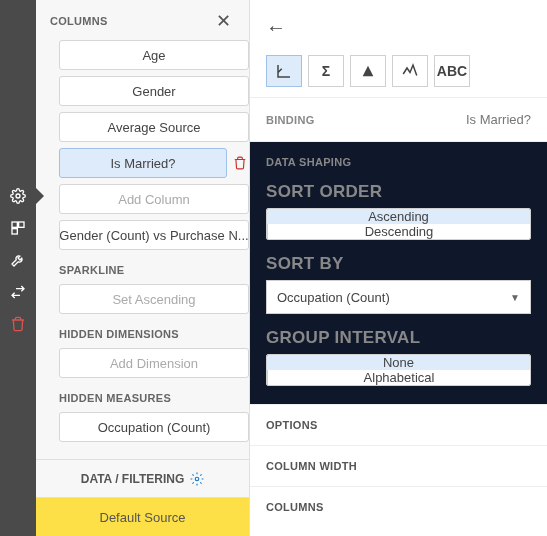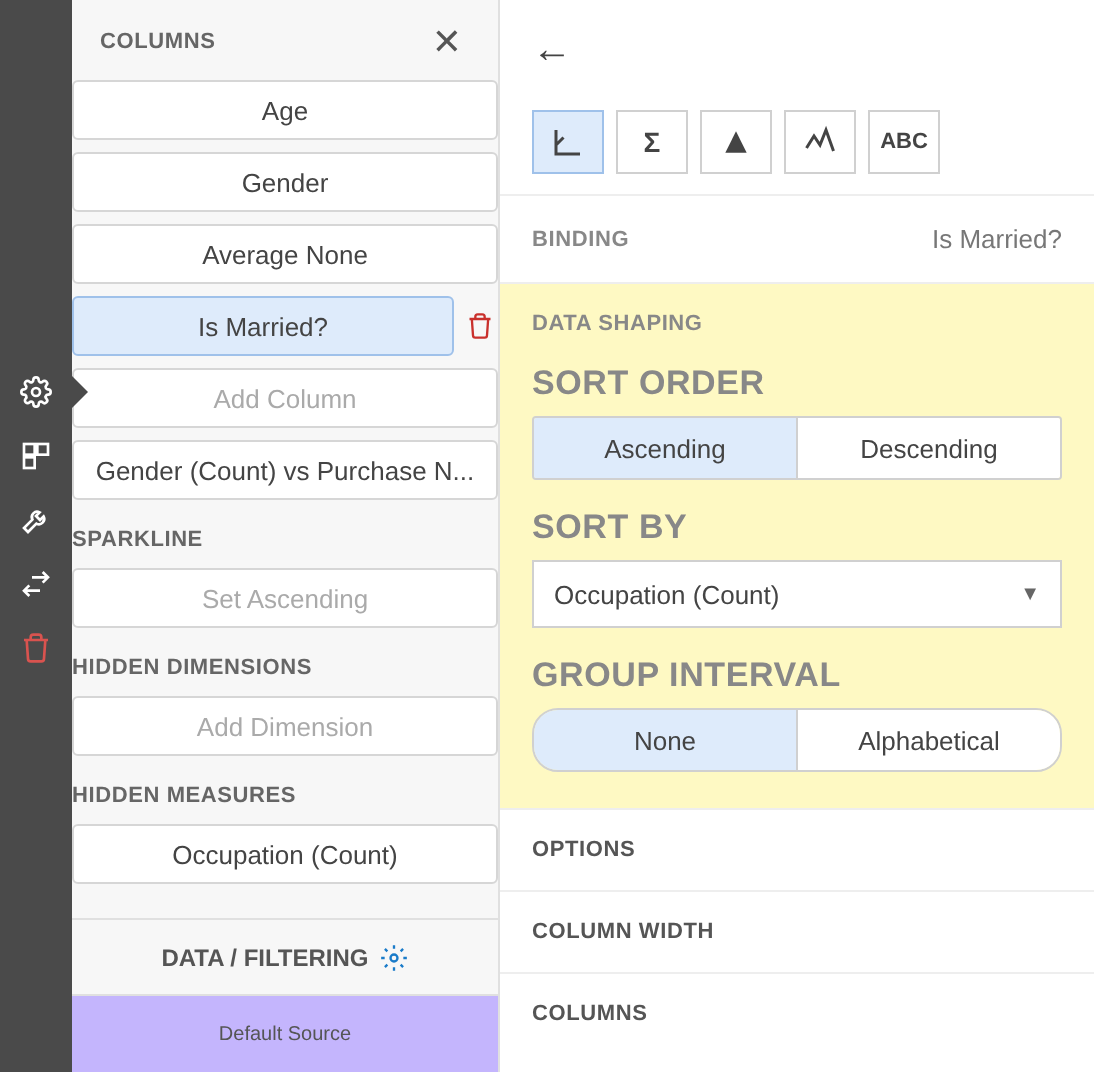--- a/index.html
+++ b/index.html
@@ -6,46 +6,46 @@
 body { font-family: "Segoe UI", Tahoma, sans-serif; font-size: 13px; color: #333; background: #fff; }
 .container { width: 547px; height: 536px; position: relative; display: flex; box-shadow: 6px 6px 12px rgba(0,0,0,0.3); }
 .toolbar { width: 36px; background: #4a4a4a; display: flex; flex-direction: column; padding-top: 180px; position: relative; }
 .toolbar-item { width: 36px; height: 32px; display: flex; align-items: center; justify-content: center; color: #fff; cursor: pointer; }
 .toolbar-item.active::after { content: ""; position: absolute; right: -8px; width: 0; height: 0; border-top: 8px solid transparent; border-bottom: 8px solid transparent; border-left: 8px solid #4a4a4a; }
 .toolbar-item.trash { color: #d9534f; }
 .columns-panel { width: 214px; background: #f7f7f7; border-right: 1px solid #e0e0e0; display: flex; flex-direction: column; overflow: hidden; }
 .cp-header { display: flex; justify-content: space-between; align-items: center; padding: 10px 14px 8px 14px; }
 .cp-title { font-size: 11px; font-weight: 600; color: #666; letter-spacing: 0.3px; }
 .cp-close { font-size: 18px; color: #555; cursor: pointer; padding: 0 4px; }
-.cp-body { flex: 1; overflow-y: auto; padding: 0 0; }
+.cp-body { flex: 1; overflow-y: auto; padding: 0 0; margin-left: 23px; }
 .pill-row { display: flex; align-items: center; margin-bottom: 6px; gap: 6px; }
 .pill { flex: 1; height: 30px; background: #fff; border: 1px solid #d6d6d6; border-radius: 3px; display: flex; align-items: center; justify-content: center; font-size: 13px; color: #444; cursor: pointer; overflow: hidden; white-space: nowrap; text-overflow: ellipsis; padding: 0 8px; }
 .pill.selected { background: #deebfb; border-color: #9fc1ea; }
 .pill.ghost { color: #aaa; }
 .del-icon { color: #c9302c; font-size: 14px; cursor: pointer; width: 16px; text-align: center; flex-shrink: 0; }
 .section-label { font-size: 11px; font-weight: 600; color: #666; letter-spacing: 0.3px; margin: 14px 0 8px 0; }
 .bottom-bar { border-top: 1px solid #e0e0e0; }
 .data-filtering { height: 38px; display: flex; align-items: center; justify-content: center; gap: 6px; font-size: 12px; font-weight: 600; color: #555; border-bottom: 1px solid #e0e0e0; cursor: pointer; }
 .gear-small { color: #1a7bc9; }
-.default-source { height: 38px; display: flex; align-items: center; justify-content: center; font-size: 10px; color: #555; background: #c4b5fd; }
+.default-source { height: 38px; display: flex; align-items: center; justify-content: center; font-size: 13px; color: #555; background: #fde047; }
 .detail-panel { flex: 1; background: #fff; overflow-y: auto; }
 .dp-header { padding: 14px 16px 8px 16px; }
 .back-arrow { font-size: 20px; color: #444; cursor: pointer; display: inline-block; }
 .dp-section { padding: 10px 16px; }
 .dp-label { font-size: 11px; font-weight: 600; color: #888; letter-spacing: 0.3px; margin-bottom: 8px; }
 .type-row { display: flex; gap: 6px; }
 .type-btn { width: 36px; height: 32px; border: 1px solid #d0d0d0; background: #fff; display: flex; align-items: center; justify-content: center; cursor: pointer; font-size: 14px; font-weight: bold; color: #444; }
 .type-btn.selected { background: #deebfb; border-color: #9fc1ea; }
 .binding-row { display: flex; justify-content: space-between; align-items: center; padding: 14px 16px; border-top: 1px solid #eee; border-bottom: 1px solid #eee; }
 .binding-label { font-size: 11px; font-weight: 600; color: #888; letter-spacing: 0.3px; }
 .binding-value { font-size: 13px; color: #777; }
-.shaping-section { background: #fef9c3; padding: 14px 16px 18px 16px; }
+.shaping-section { background: #0f172a; padding: 14px 16px 18px 16px; }
 .shaping-title { font-size: 11px; font-weight: 600; color: #888; letter-spacing: 0.3px; margin-bottom: 14px; }
 .field-label { font-size: 17px; font-weight: 600; color: #888; letter-spacing: 0.3px; margin-bottom: 6px; }
-.toggle-group { display: flex; border: 1px solid #d0d0d0; border-radius: 2px; overflow: hidden; margin-bottom: 14px; }
+.toggle-group { display: flex; border: 1px solid #d0d0d0; border-radius: 2px; overflow: hidden; margin-bottom: 14px; flex-direction: column; }
 .toggle-btn { flex: 1; height: 30px; background: #fff; display: flex; align-items: center; justify-content: center; font-size: 13px; color: #444; cursor: pointer; }
 .toggle-btn + .toggle-btn { border-left: 1px solid #d0d0d0; }
 .toggle-btn.selected { background: #deebfb; }
 .select-box { height: 34px; border: 1px solid #d0d0d0; background: #fff; display: flex; align-items: center; justify-content: space-between; padding: 0 10px; font-size: 13px; color: #444; cursor: pointer; margin-bottom: 14px; }
 .select-caret { font-size: 10px; color: #666; }
 .accordion-row { border-top: 1px solid #eee; padding: 14px 16px; font-size: 11px; font-weight: 600; color: #555; letter-spacing: 0.3px; cursor: pointer; }
 svg { display: block; }
 </style>
 </head>
 <body>
@@ -88,21 +88,21 @@
       <div class="cp-close">✕</div>
     </div>
     <div class="cp-body">
       <div class="pill-row">
           <div class="pill">Age</div>
         </div>
       <div class="pill-row">
           <div class="pill">Gender</div>
         </div>
       <div class="pill-row">
-          <div class="pill">Average None</div>
+          <div class="pill">Average Source</div>
         </div>
       <div class="pill-row">
         <div class="pill selected">Is Married?</div>
         <span class="del-icon">
           <svg width="14" height="14" viewBox="0 0 24 24" fill="none" stroke="#c9302c" stroke-width="2">
               <path d="M3 6h18M8 6V4a2 2 0 0 1 2-2h4a2 2 0 0 1 2 2v2M19 6l-1 14a2 2 0 0 1-2 2H8a2 2 0 0 1-2-2L5 6"></path>
             </svg>
         </span>
       </div>
       <div class="pill-row">
@@ -159,21 +159,21 @@
           <svg width="16" height="16" viewBox="0 0 24 24" fill="#444">
               <path d="M12 4l8 16H4z"></path>
             </svg>
         </div>
         <div class="type-btn">
           <svg width="18" height="18" viewBox="0 0 24 24" fill="none" stroke="#444" stroke-width="2">
               <path d="M3 16l5-8 4 6 4-10 5 14"></path>
             </svg>
         </div>
         <div class="type-btn">
-            <span style="font-size:11px;font-weight:bold;">ABC</span>
+            <span style="font-size:14px;font-weight:bold;">ABC</span>
           </div>
       </div>
     </div>
 
     <div class="binding-row">
       <span class="binding-label">BINDING</span>
       <span class="binding-value">Is Married?</span>
     </div>
 
     <div class="shaping-section">
@@ -185,21 +185,21 @@
         <div class="toggle-btn">Descending</div>
       </div>
 
       <div class="field-label">SORT BY</div>
       <div class="select-box">
         <span>Occupation (Count)</span>
         <span class="select-caret">▼</span>
       </div>
 
       <div class="field-label">GROUP INTERVAL</div>
-      <div class="toggle-group" style="margin-bottom:0;border-radius:13px;">
+      <div class="toggle-group" style="margin-bottom:0;">
         <div class="toggle-btn selected">None</div>
         <div class="toggle-btn">Alphabetical</div>
       </div>
     </div>
 
     <div class="accordion-row">OPTIONS</div>
     <div class="accordion-row">COLUMN WIDTH</div>
     <div class="accordion-row">COLUMNS</div>
   </div>
 </div>

